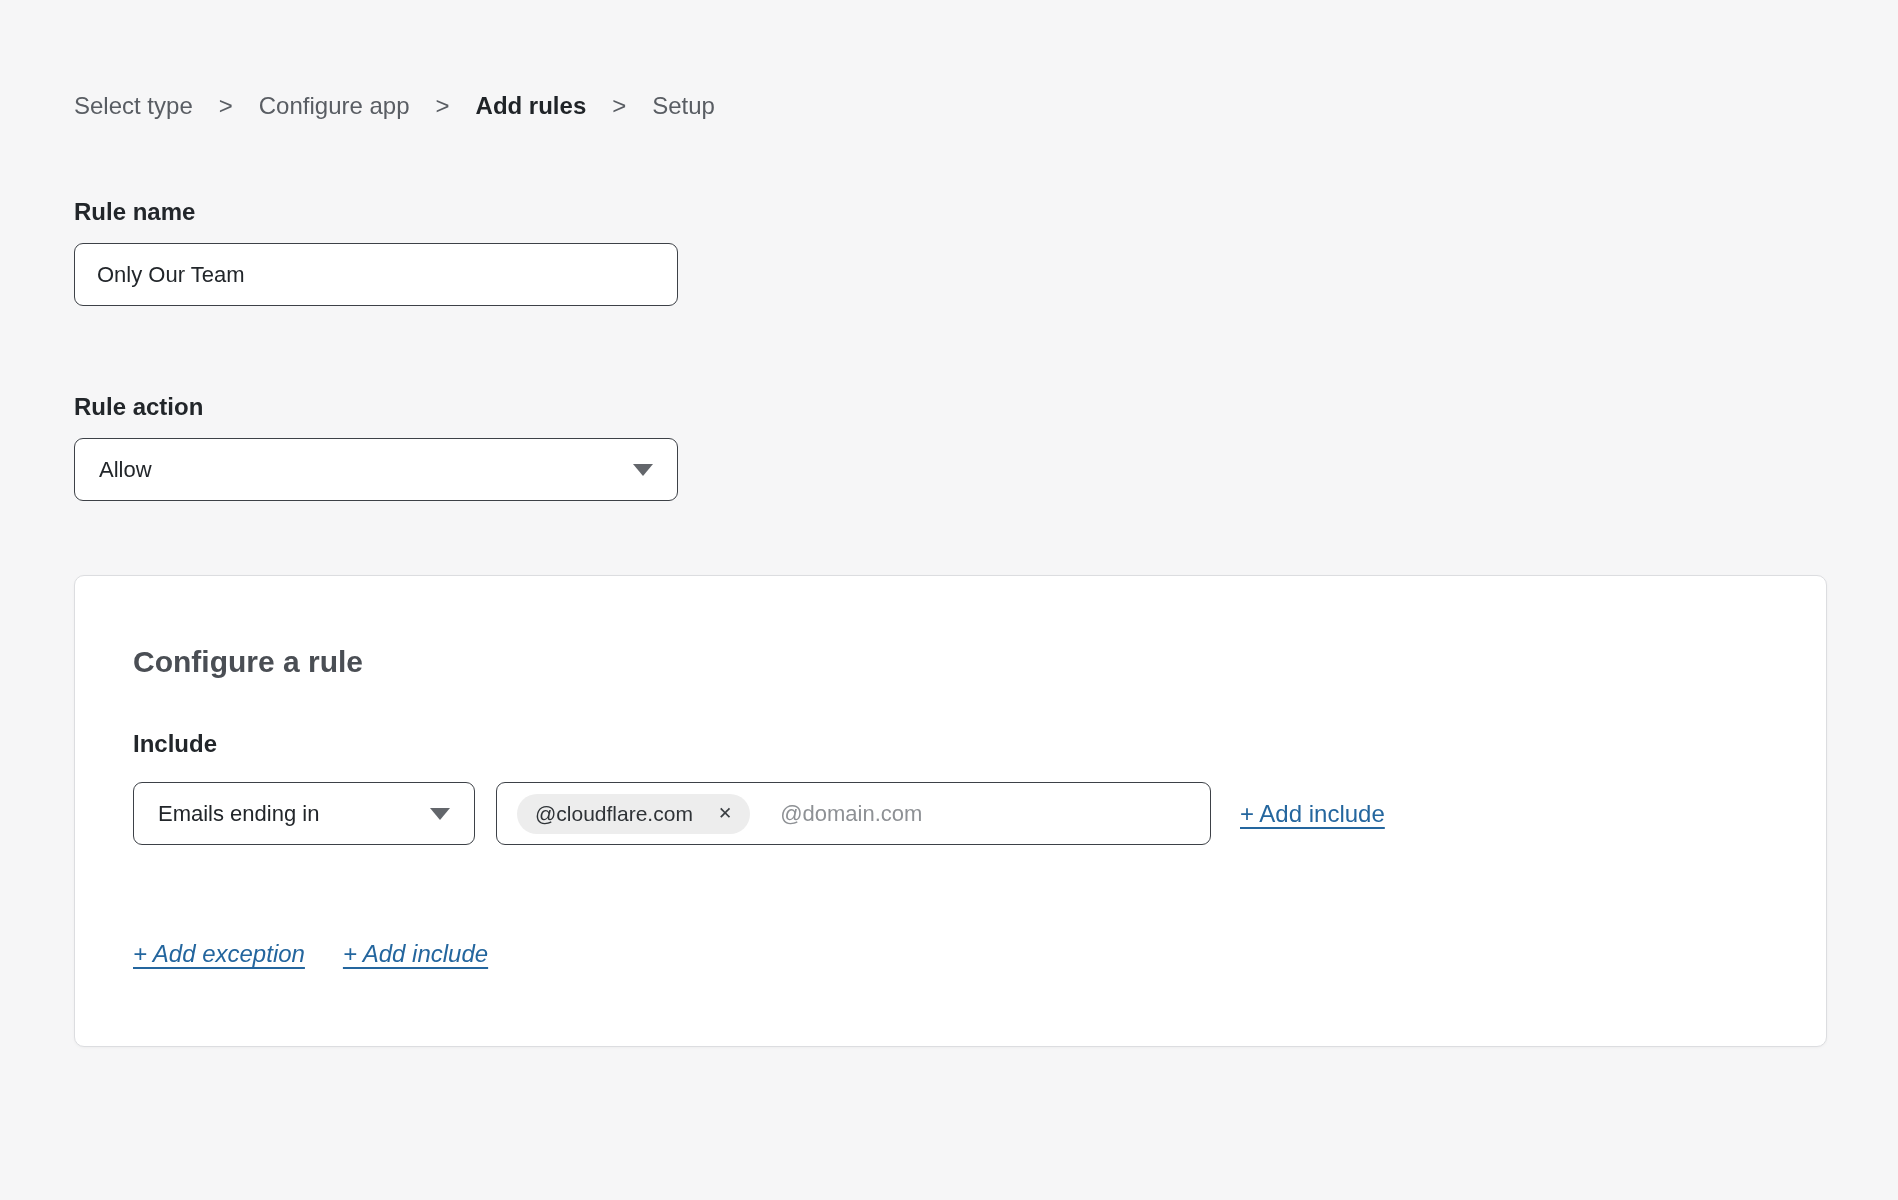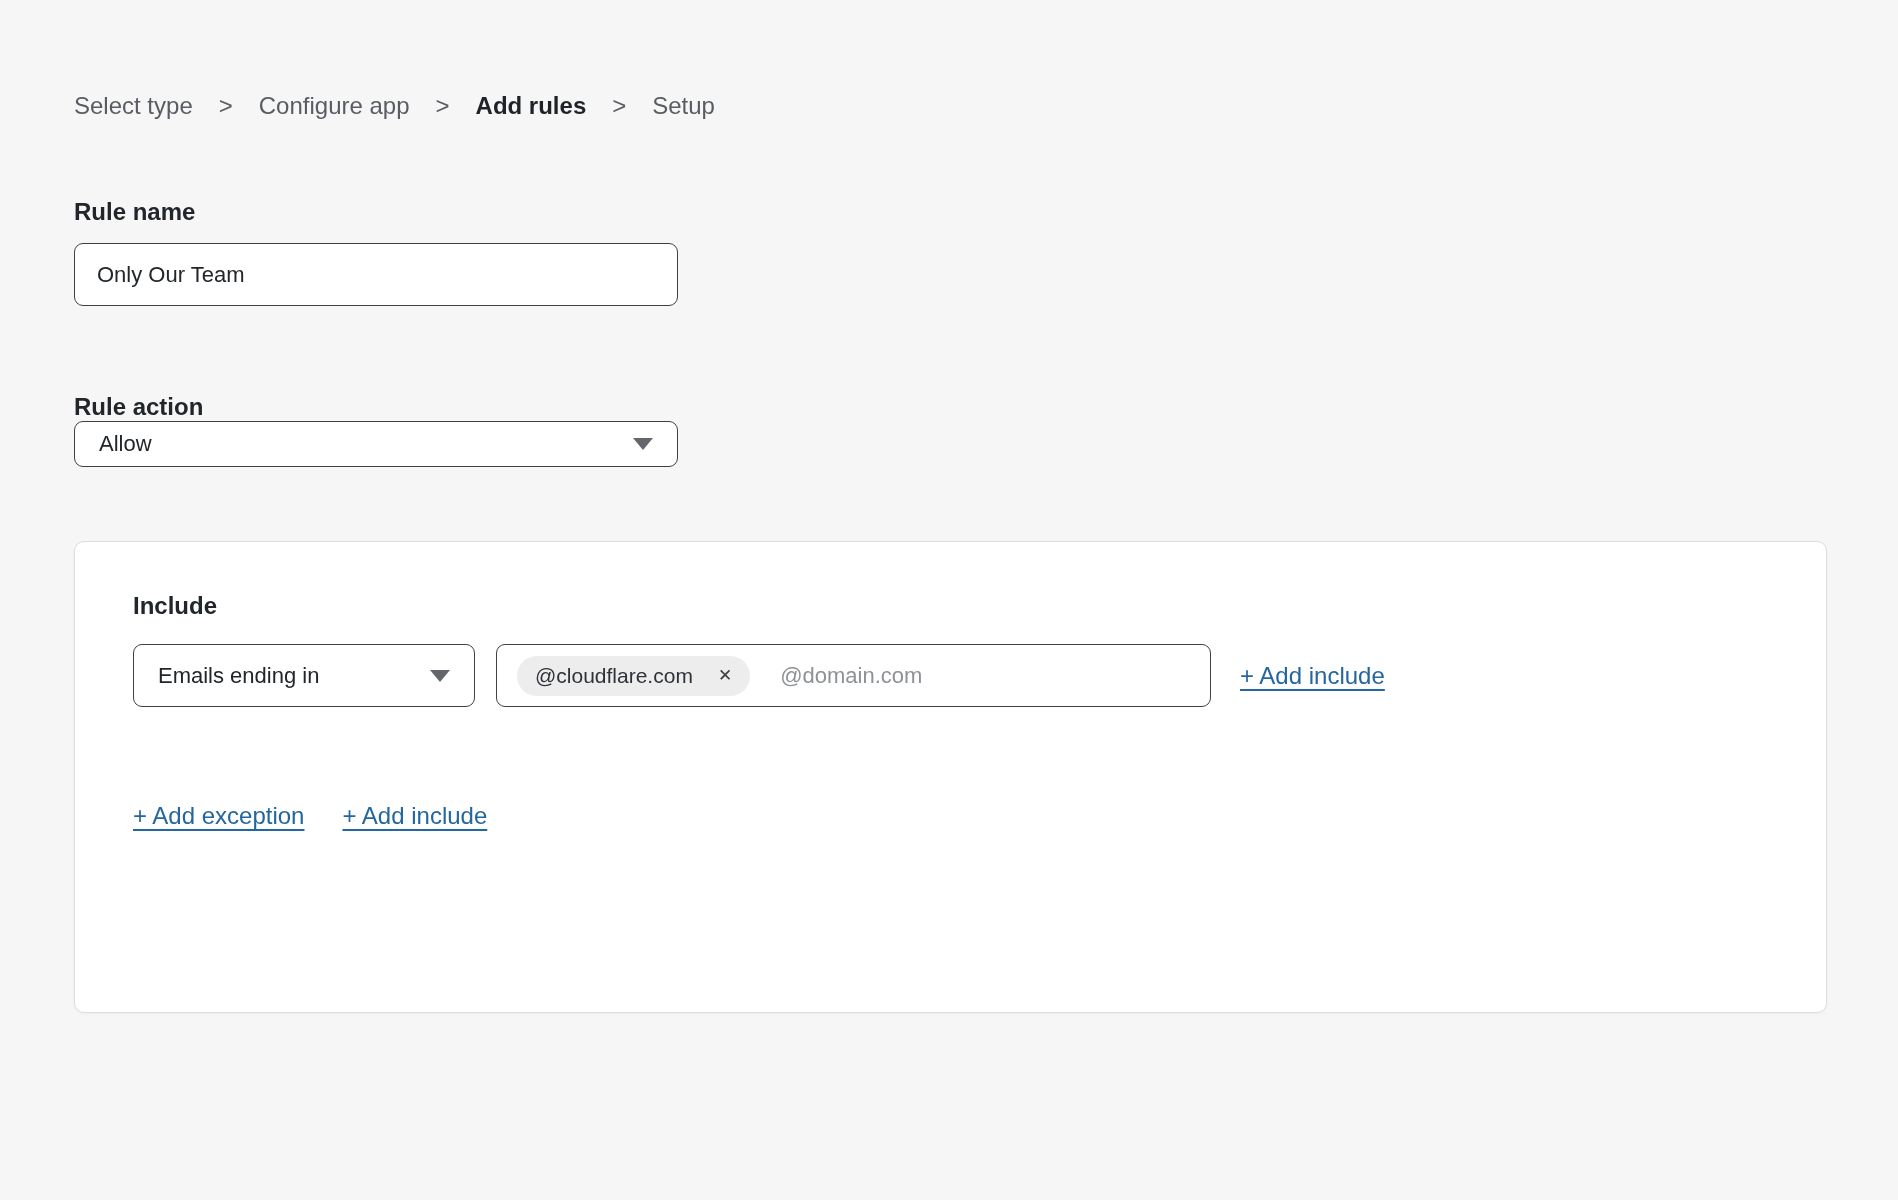--- a/index.html
+++ b/index.html
@@ -68,21 +68,22 @@
     border: 1px solid #3d4147;
     border-radius: 9px;
     padding: 0 22px;
     font-size: 22px; color: #22262a;
     font-family: inherit;
     outline: none;
     display: block;
   }
 
   .select-box {
-    width: 604px; height: 46px;
+    margin-top: 17px;
+    width: 604px; height: 63px;
     background: #fff;
     border: 1px solid #3d4147;
     border-radius: 9px;
     padding: 0 24px;
     display: flex; align-items: center; justify-content: space-between;
     font-size: 22px; color: #22262a;
     cursor: pointer;
   }
   .caret {
     width: 0; height: 0;
@@ -156,20 +157,21 @@
     text-decoration: underline;
     text-underline-offset: 5px;
     cursor: pointer;
   }
   .add-include-link { margin-left: 29px; align-self: center; }
 
   .card-links {
     margin-top: 94px;
     display: flex; gap: 38px;
     line-height: 30px;
+    font-style: italic;
   }
 </style>
 </head>
 <body>
 
 <div class="page">
 
 
   <nav class="breadcrumb">
     <span class="step">Select type</span>
@@ -184,20 +186,21 @@
   <div class="field-label label-rule-name">Rule name</div>
   <input class="text-input" type="text" value="Only Our Team" style="">
 
   <div class="field-label label-rule-action">Rule action</div>
   <div class="select-box">
     <span>Allow</span>
     <span class="caret"></span>
   </div>
 
   <section class="rule-card">
+    <h2 class="card-title">Configure a rule</h2>
 
     <div class="field-label include-label">Include</div>
 
     <div class="include-row">
       <div class="select-box include-select">
         <span>Emails ending in</span>
         <span class="caret"></span>
       </div>
 
       <div class="tag-input">

